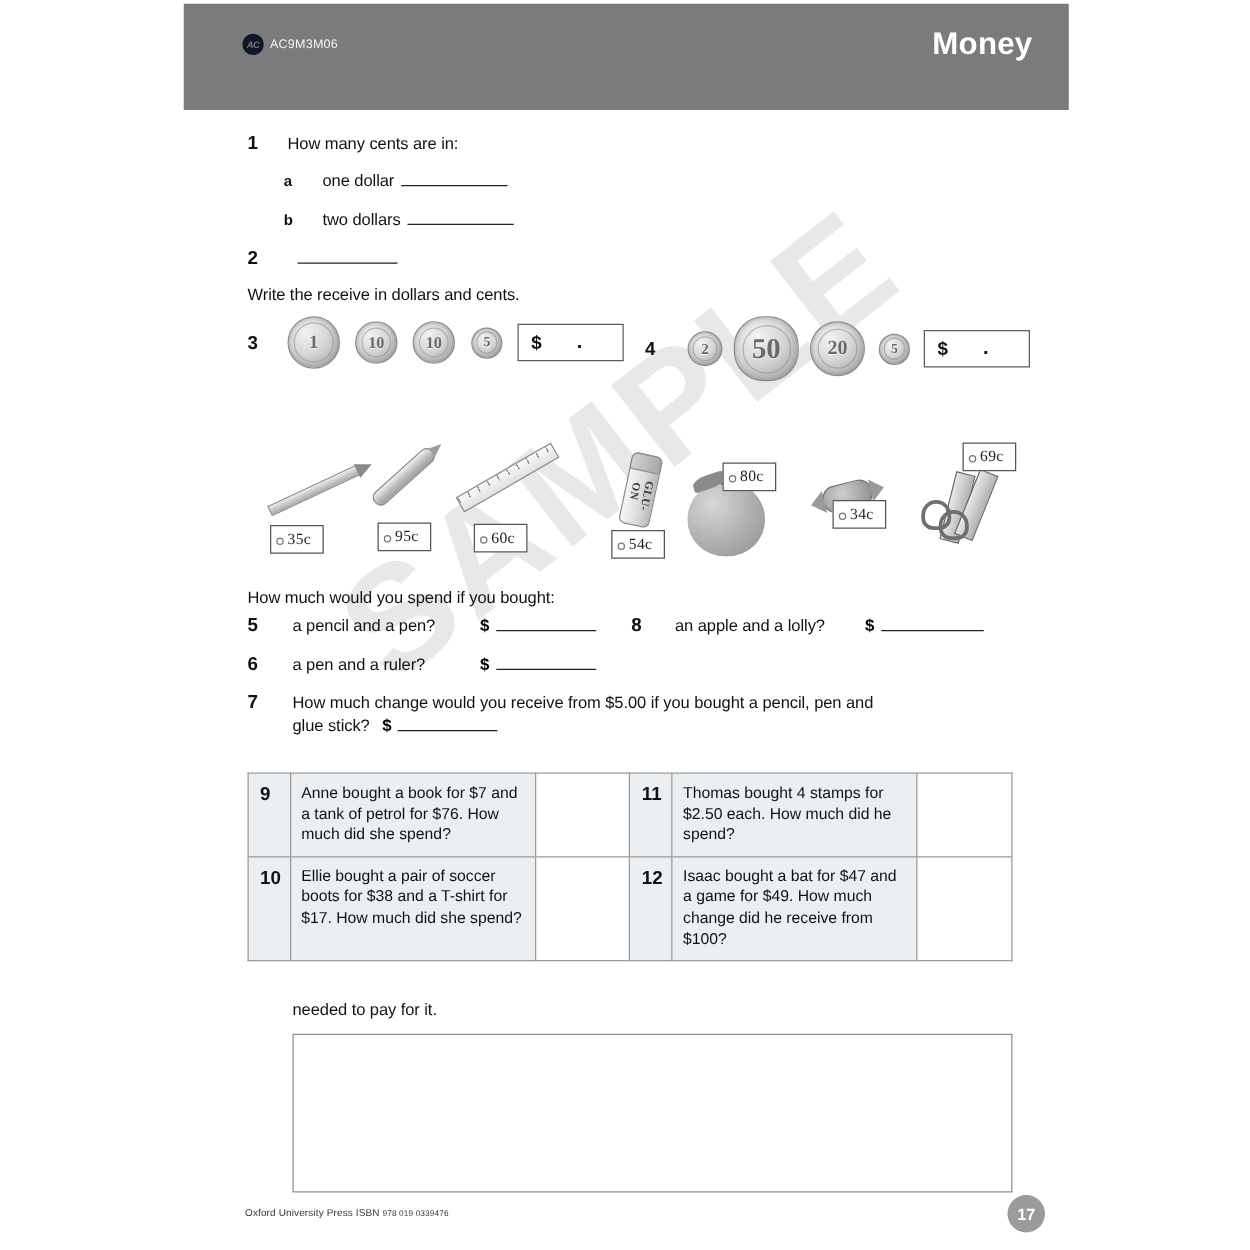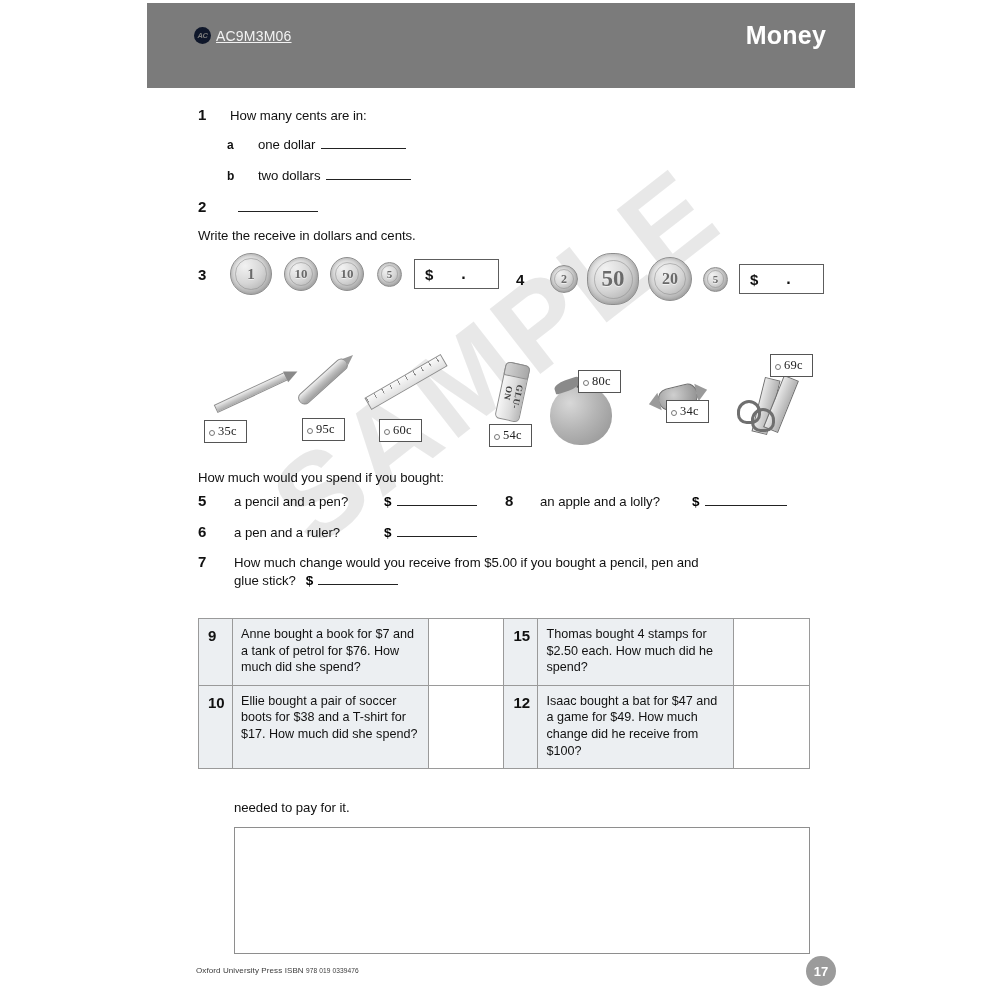--- a/index.html
+++ b/index.html
@@ -53,23 +53,22 @@
     background: #0f172a;
     color: #7b7b7b;
     font-size: 7.5px;
     font-weight: bold;
     font-style: italic;
     display: flex; align-items: center; justify-content: center;
     letter-spacing: -0.3px;
   }
   .ac-code {
     color: #f2f2f2;
-    font-size: 14px;
+    font-size: 10px;
     letter-spacing: 0.2px;
-    text-decoration: underline;
   }
   .header-title {
     position: absolute;
     right: 29px; top: 18px;
     color: #ffffff;
     font-size: 25px;
     font-weight: bold;
     letter-spacing: 0.2px;
   }
 
@@ -430,21 +429,21 @@
         </span>
       <span class="amount-box" style="margin-left:11px;width:85px;">
         <span>$</span>
         <span class="dot">.</span>
       </span>
     </div>
 
     <div class="items-layer">
 
       <div class="obj pencil" style="left:212px; top:48px;"></div>
-      <div class="tag" style="left:204px; top:80px;">35c</div>
+      <div class="tag" style="left:216px; top:80px;">35c</div>
 
       <div class="obj pen" style="left:292px; top:35px;"></div>
       <div class="tag" style="left:302px; top:78px;">95c</div>
 
       <div class="obj ruler" style="left:362px; top:35px;">
         <div class="ruler-ticks"></div>
       </div>
       <div class="tag" style="left:379px; top:79px;">60c</div>
 
       <div class="obj glue" style="left:500px; top:23px;">
@@ -505,21 +504,21 @@
       <span class="dollar-sign">$</span>
       <span class="blank" style="width:82px;margin-left:5px;"></span>
     </div>
 
     <table class="qtable">
       <tbody>
           <tr>
         <td class="cell-num">9</td>
         <td class="cell-q">Anne bought a book for $7 and a tank of petrol for $76. How much did she spend?</td>
         <td class="cell-a"></td>
-        <td class="cell-num">15</td>
+        <td class="cell-num">11</td>
         <td class="cell-q">Thomas bought 4 stamps for $2.50 each. How much did he spend?</td>
         <td class="cell-a"></td>
       </tr>
       <tr>
         <td class="cell-num">10</td>
         <td class="cell-q">Ellie bought a pair of soccer boots for $38 and a T-shirt for $17. How much did she spend?</td>
         <td class="cell-a"></td>
         <td class="cell-num">12</td>
         <td class="cell-q">Isaac bought a bat for $47 and a game for $49. How much change did he receive from $100?</td>
         <td class="cell-a"></td>

